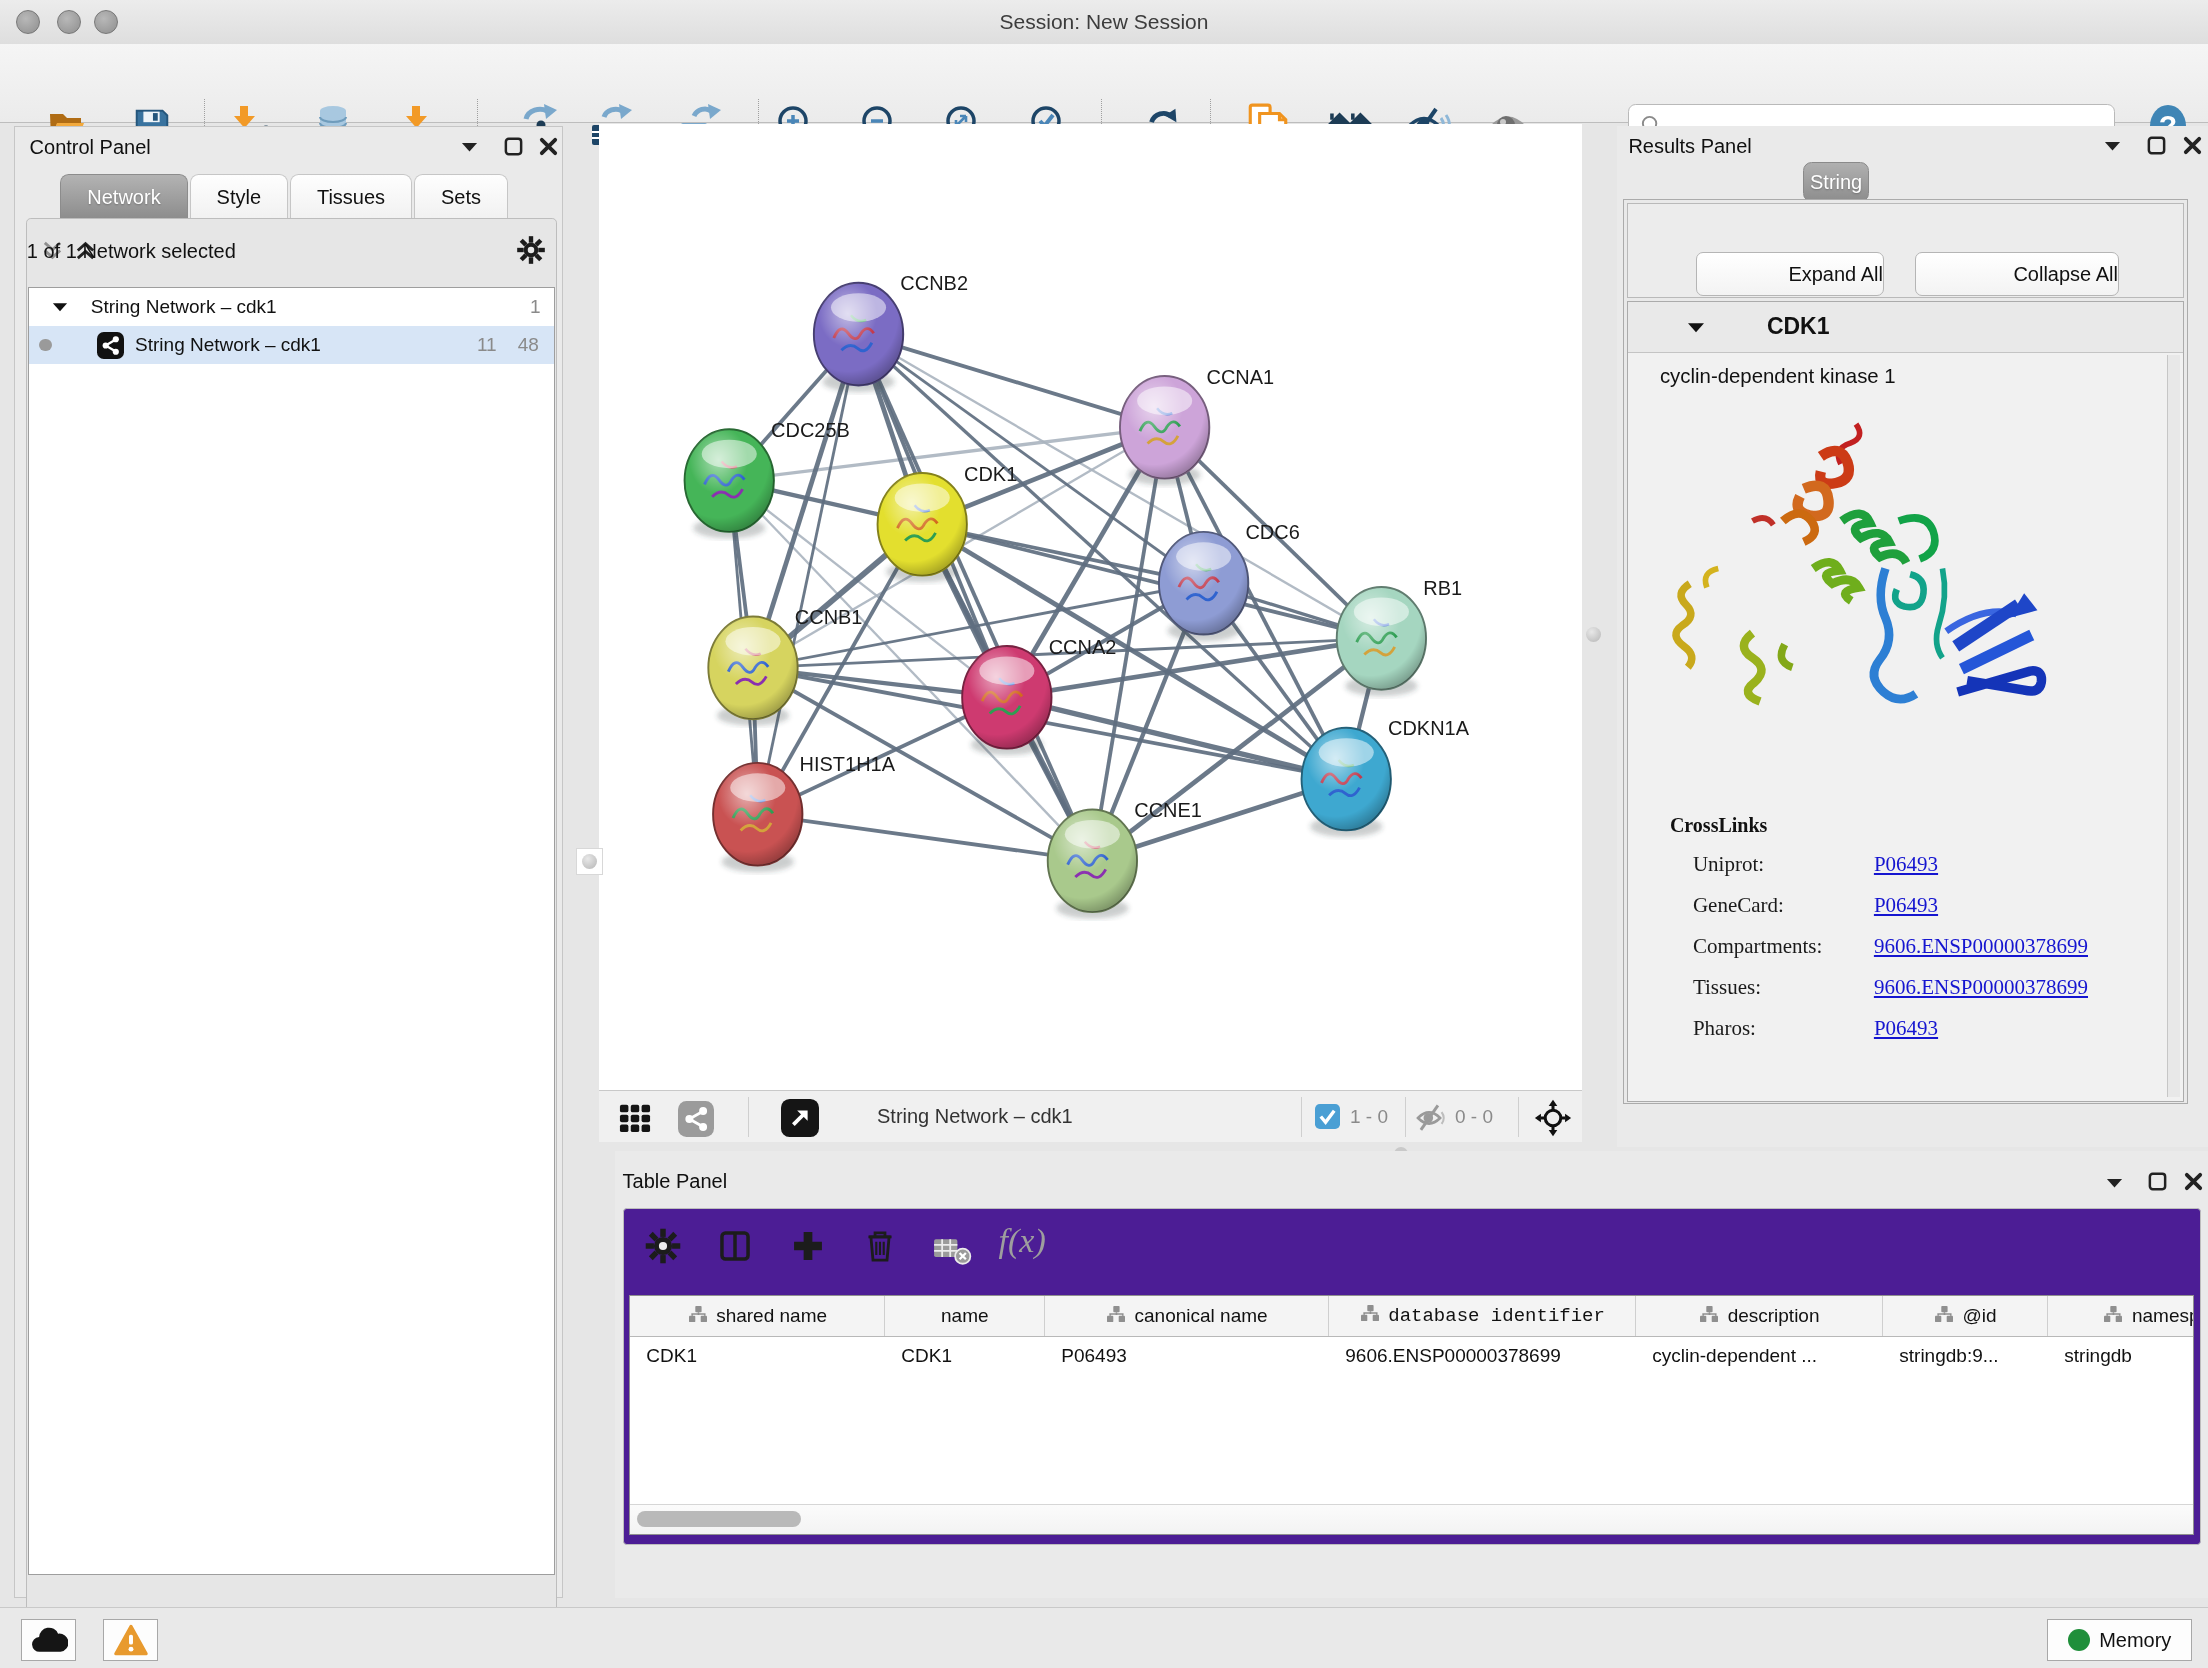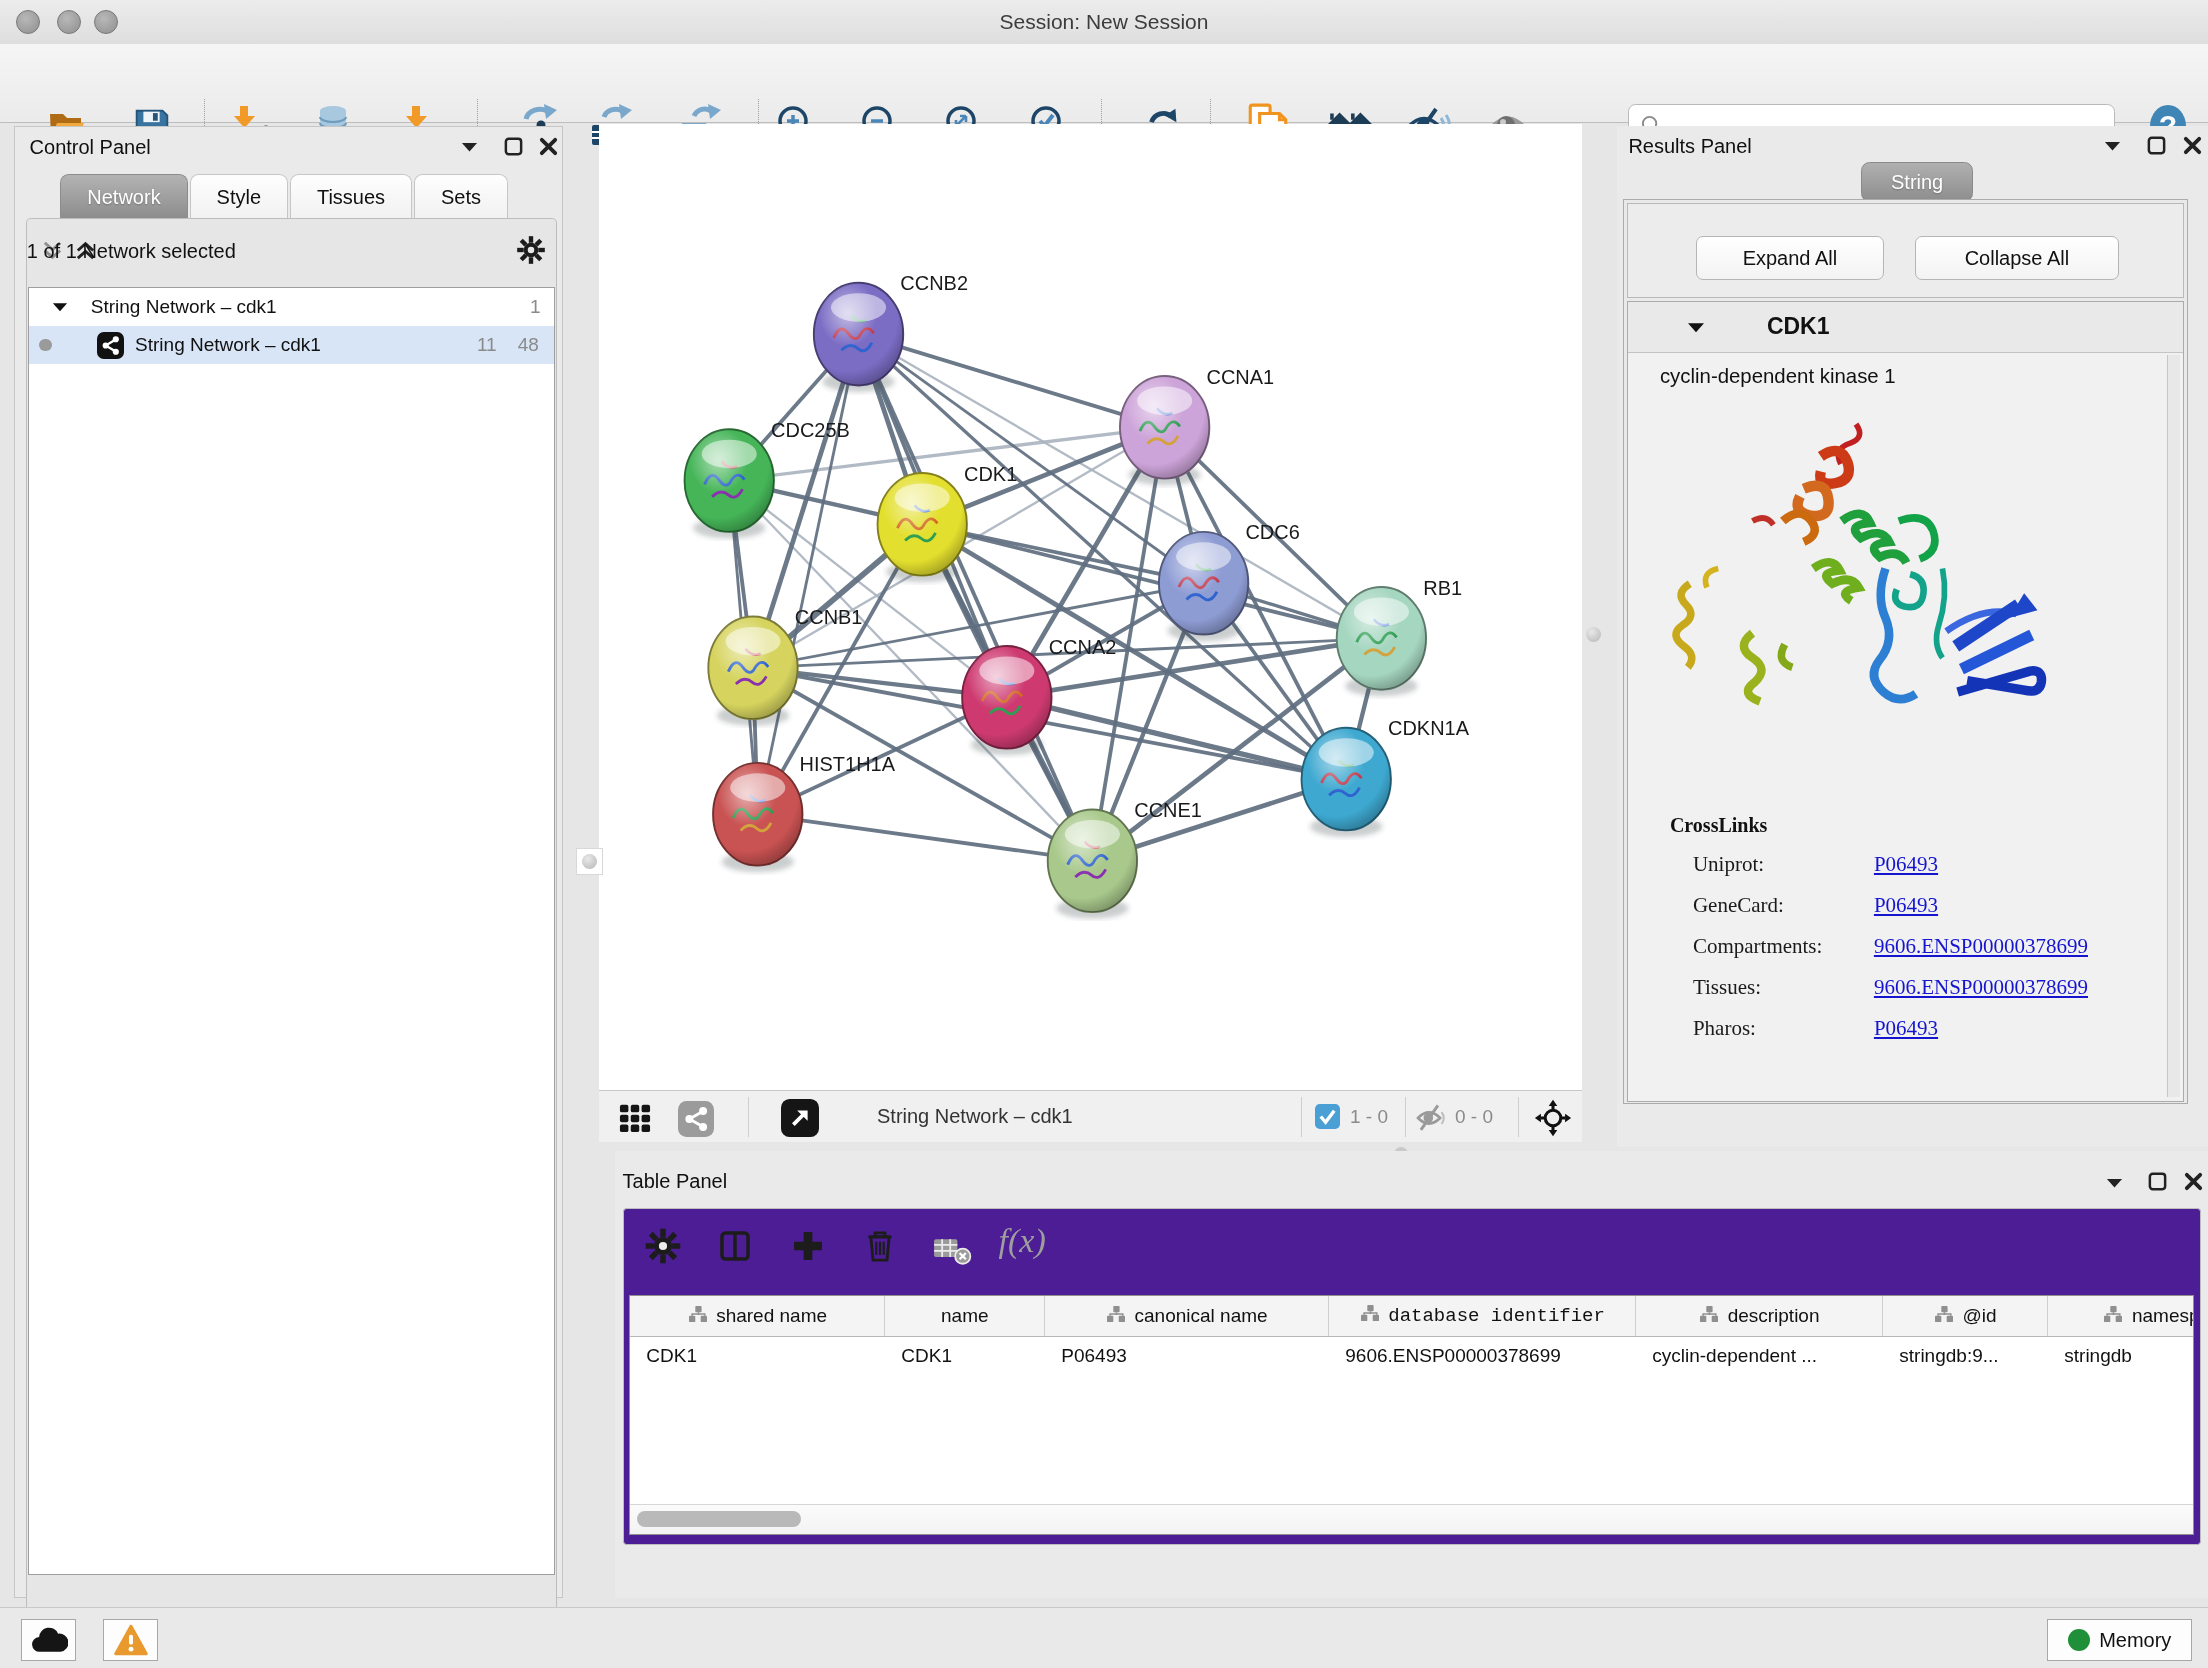--- a/index.html
+++ b/index.html
@@ -37,27 +37,27 @@
   #tree-box{position:absolute;left:1px;top:68px;width:525px;height:1286px;background:#fff;border:1px solid #9e9e9e}
   .trow{position:relative;height:38px;display:flex;align-items:center;font-size:19px}
   .trow.sel{background:#d7e5f6}
   .gray{color:#8a8a8a}
   
   #canvas{left:599px;top:124px;width:983px;height:966px;background:#fff}
   #netbar{left:599px;top:1090px;width:983px;height:51px;background:#f0f0f0;border-top:1px solid #c9c9c9}
   .nbsep{position:absolute;top:5.7px;height:40px;border-left:1px solid #cfcfcf}
   
   #results-panel{left:1617px;top:126px;width:592px;height:1021px;background:#eaeaea}
-  #string-tab{position:absolute;left:1861px;top:162px;height:38px;padding:0 29px;line-height:38px;font-size:20px;
+  #string-tab{position:absolute;left:1803px;top:162px;height:38px;padding:0 6px;line-height:38px;font-size:20px;
               color:#fff;background:linear-gradient(#b0b0b0,#8d8d8d);border-radius:8.6px;border:1px solid #8a8a8a;
               text-shadow:0 1px 1.9px rgba(0,0,0,.25)}
   #rp-outer{position:absolute;left:1623px;top:199px;width:565px;height:905px;background:#e9e9e9;border:1px solid #ababab;box-sizing:border-box}
   #rp-btnbox{position:absolute;left:2.9px;top:2.9px;width:555px;height:93px;border:1px solid #b9b9b9;background:#ececec}
-  .rp-btn{position:absolute;top:32px;height:42px;background:linear-gradient(#ffffff,#f3f3f3);border:1px solid #b5b5b5;
-          border-radius:7px;font-size:20px;text-align:center;line-height:42px}
+  .rp-btn{position:absolute;top:48px;height:42px;background:linear-gradient(#ffffff,#f3f3f3);border:1px solid #b5b5b5;
+          border-radius:7px;font-size:20px;text-align:right;line-height:42px}
   #rp-secbox{position:absolute;left:2.9px;top:101px;width:555px;height:799px;border:1px solid #ababab;background:#f1f1f1}
   #rp-sechdr{position:absolute;left:0;top:0;width:100%;height:51px;background:#e9e9e9;border-bottom:1px solid #c4c4c4;box-sizing:border-box}
   #rp-scroll{position:absolute;right:2.9px;top:53px;width:12.4px;height:742px;background:#e8e8e8;border-left:1px solid #c6c6c6}
   .serif{font-family:"Liberation Serif","DejaVu Serif",serif}
   .xrow{display:flex;margin-bottom:16px}
   .xlabel{width:181px;font-size:21px;color:#1a1a1a}
   .xval{font-size:21px;text-decoration:underline}
   
   #table-panel{left:615px;top:1151px;width:1593px;height:447px;background:#eaeaea}
   #tp-box{position:absolute;left:7.6px;top:57px;width:1576px;height:335px;background:#4c1d95;border:1px solid #bdbdbd;border-radius:3.8px}

